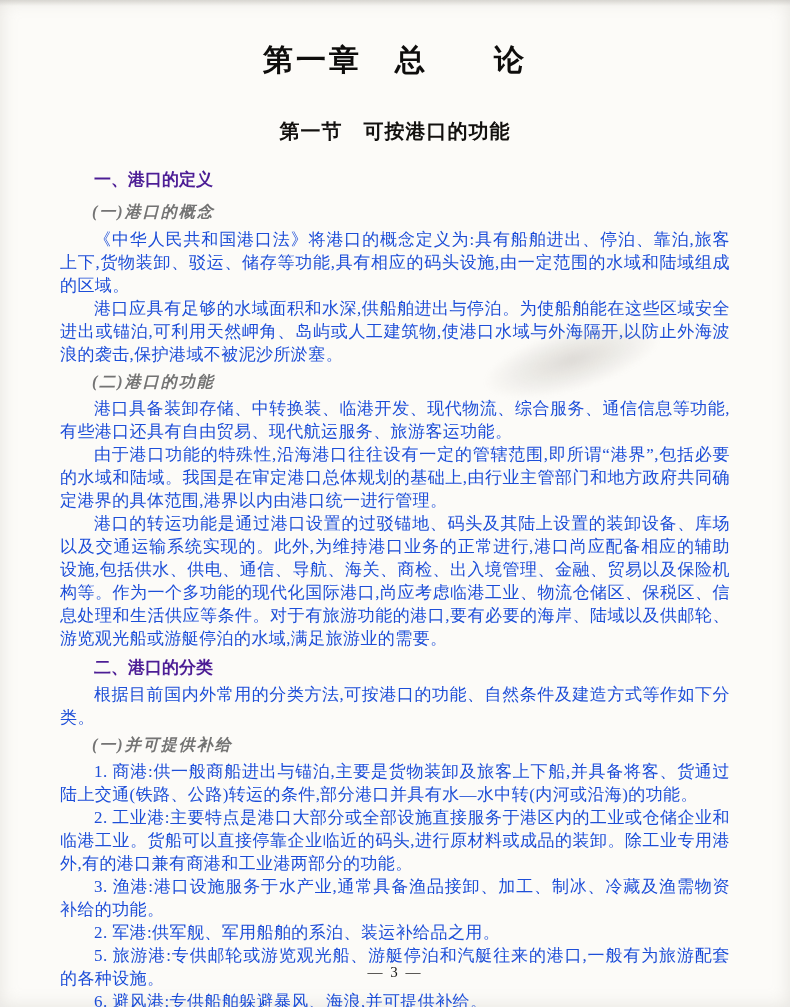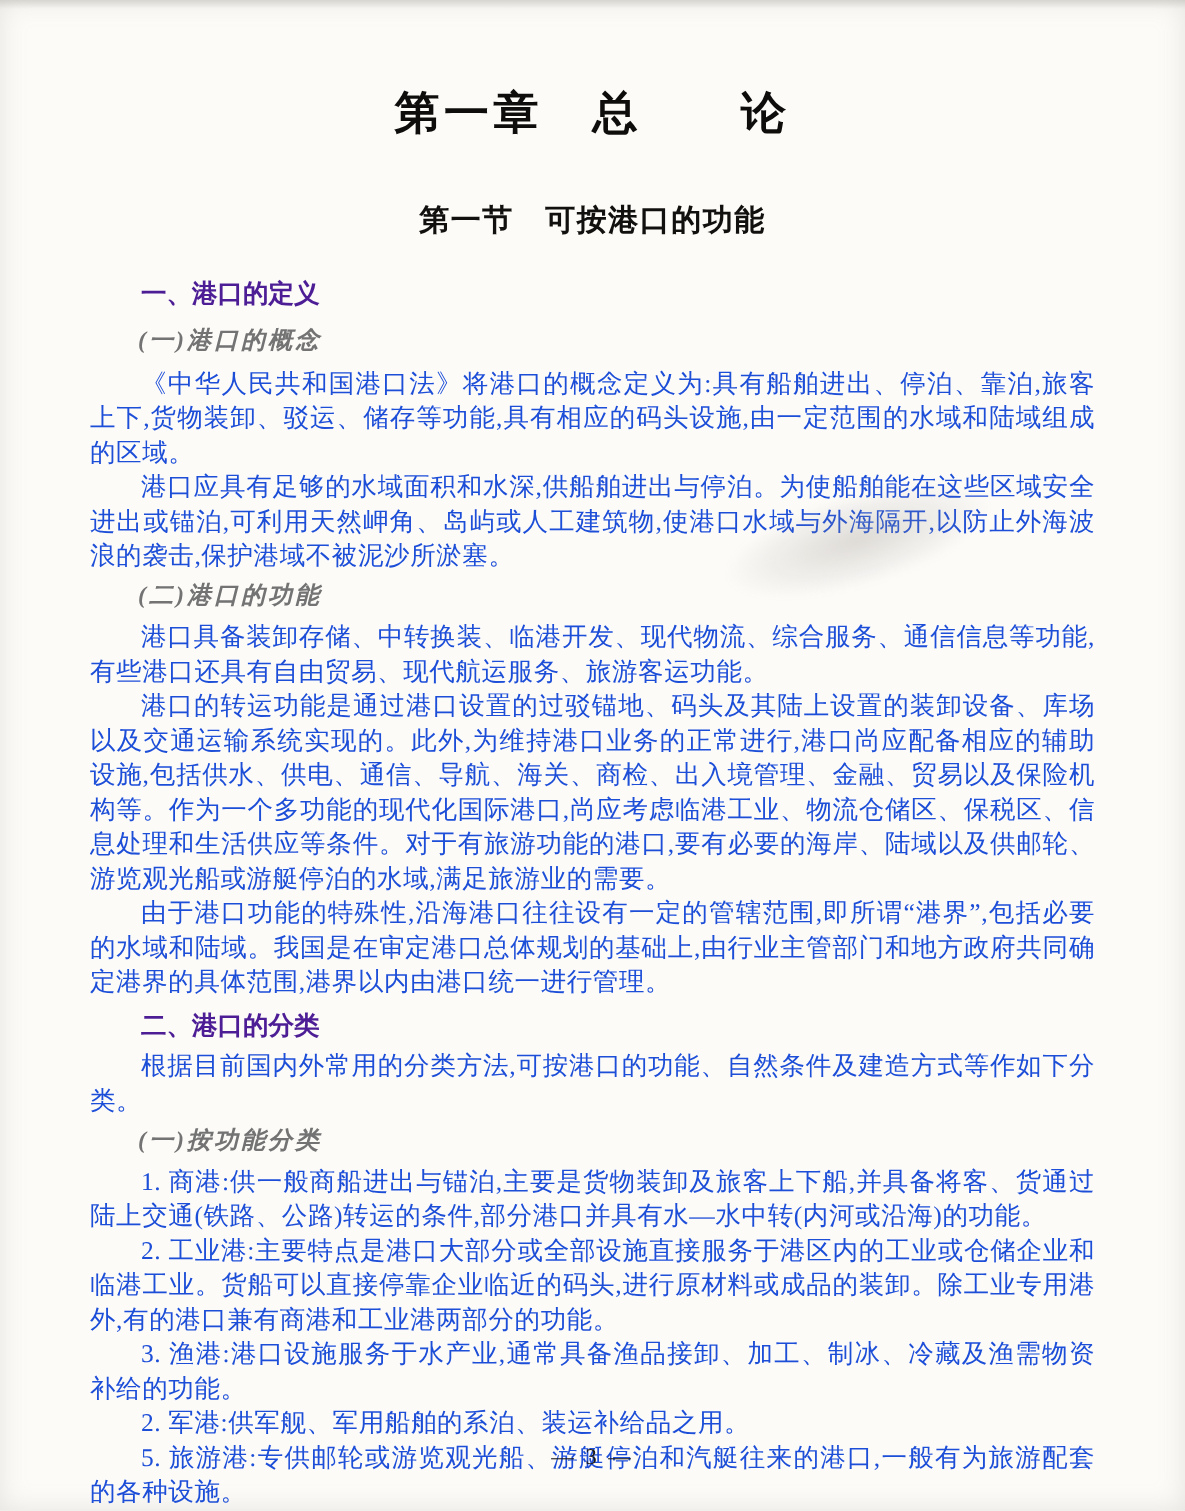--- a/index.html
+++ b/index.html
@@ -12,21 +12,21 @@
     position: relative;
     width: 790px; height: 1007px;
     background: #fcfbf8;
     overflow: hidden;
     color: #161412;
     box-shadow: inset 0 0 18px rgba(150,145,138,0.22);
   }
   .content { padding: 42px 60px 0 60px; }
 
   .chapter-title {
-    margin: 16px;
+    margin: 0;
     text-align: center;
     font-size: 30px;
     font-weight: bold;
     letter-spacing: 3px;
     line-height: 36px;
     color: #0e0d0c;
   }
   .section-title {
     margin: 40px 0 0 0;
     text-align: center;
@@ -109,27 +109,27 @@
     <h2 class="section-title">第一节　可按港口的功能</h2>
 
     <h3 class="num-heading">一、港口的定义</h3>
 
     <h4 class="sub-heading">(一)港口的概念</h4>
     <p class="body-p first">《中华人民共和国港口法》将港口的概念定义为:具有船舶进出、停泊、靠泊,旅客上下,货物装卸、驳运、储存等功能,具有相应的码头设施,由一定范围的水域和陆域组成的区域。</p>
     <p class="body-p">港口应具有足够的水域面积和水深,供船舶进出与停泊。为使船舶能在这些区域安全进出或锚泊,可利用天然岬角、岛屿或人工建筑物,使港口水域与外海隔开,以防止外海波浪的袭击,保护港域不被泥沙所淤塞。</p>
 
     <h4 class="sub-heading tight">(二)港口的功能</h4>
     <p class="body-p after-h">港口具备装卸存储、中转换装、临港开发、现代物流、综合服务、通信信息等功能,有些港口还具有自由贸易、现代航运服务、旅游客运功能。</p>
+    <p class="body-p">由于港口功能的特殊性,沿海港口往往设有一定的管辖范围,即所谓“港界”,包括必要的水域和陆域。我国是在审定港口总体规划的基础上,由行业主管部门和地方政府共同确定港界的具体范围,港界以内由港口统一进行管理。</p>
     <p class="body-p">港口的转运功能是通过港口设置的过驳锚地、码头及其陆上设置的装卸设备、库场以及交通运输系统实现的。此外,为维持港口业务的正常进行,港口尚应配备相应的辅助设施,包括供水、供电、通信、导航、海关、商检、出入境管理、金融、贸易以及保险机构等。作为一个多功能的现代化国际港口,尚应考虑临港工业、物流仓储区、保税区、信息处理和生活供应等条件。对于有旅游功能的港口,要有必要的海岸、陆域以及供邮轮、游览观光船或游艇停泊的水域,满足旅游业的需要。</p>
-    <p class="body-p">由于港口功能的特殊性,沿海港口往往设有一定的管辖范围,即所谓“港界”,包括必要的水域和陆域。我国是在审定港口总体规划的基础上,由行业主管部门和地方政府共同确定港界的具体范围,港界以内由港口统一进行管理。</p>
 
     <h3 class="num-heading classification-heading">二、港口的分类</h3>
     <p class="body-p after-h">根据目前国内外常用的分类方法,可按港口的功能、自然条件及建造方式等作如下分类。</p>
 
-    <h4 class="sub-heading tight">(一)按功能分类</h4>
+    <h4 class="sub-heading tight">(一)并可提供补给</h4>
     <p class="body-p after-h">1. 商港:供一般商船进出与锚泊,主要是货物装卸及旅客上下船,并具备将客、货通过陆上交通(铁路、公路)转运的条件,部分港口并具有水—水中转(内河或沿海)的功能。</p>
     <p class="body-p">2. 工业港:主要特点是港口大部分或全部设施直接服务于港区内的工业或仓储企业和临港工业。货船可以直接停靠企业临近的码头,进行原材料或成品的装卸。除工业专用港外,有的港口兼有商港和工业港两部分的功能。</p>
     <p class="body-p">3. 渔港:港口设施服务于水产业,通常具备渔品接卸、加工、制冰、冷藏及渔需物资补给的功能。</p>
     <p class="body-p">2. 军港:供军舰、军用船舶的系泊、装运补给品之用。</p>
     <p class="body-p">5. 旅游港:专供邮轮或游览观光船、游艇停泊和汽艇往来的港口,一般有为旅游配套的各种设施。</p>
     <p class="body-p">6. 避风港:专供船舶躲避暴风、海浪,并可提供补给。</p>
 
   </div>
 
   <div class="footer">— 3 —</div>

